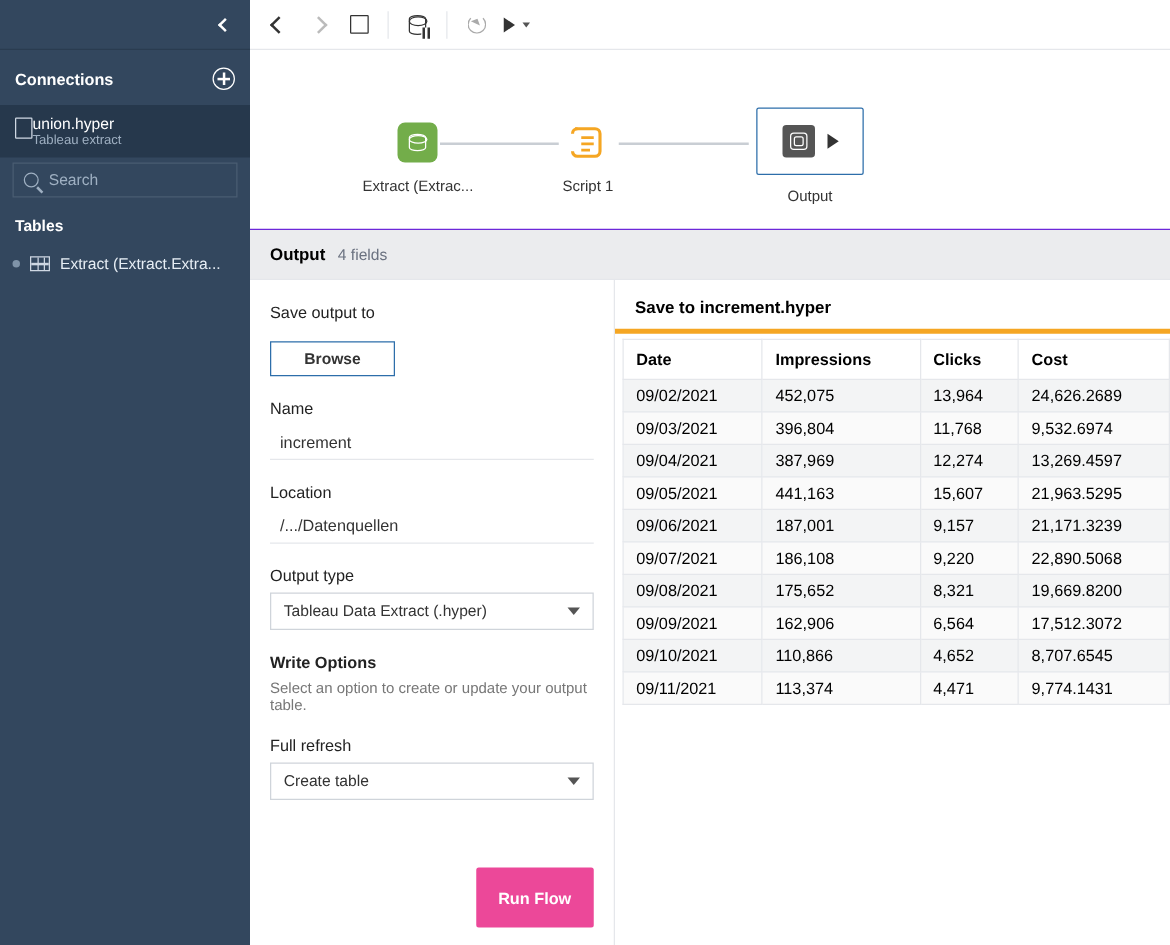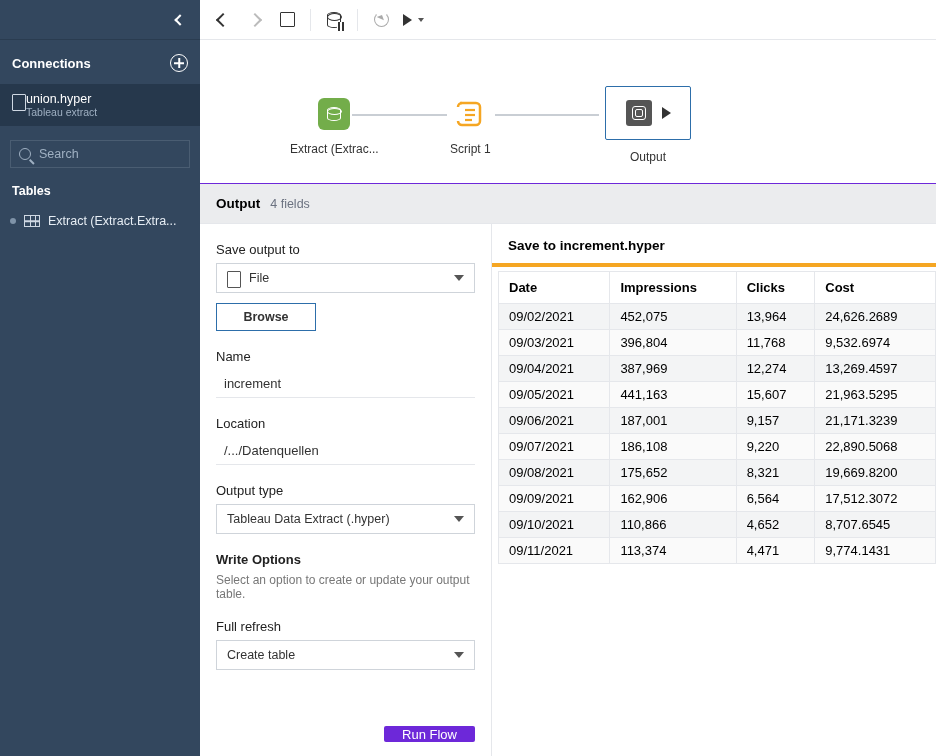--- a/index.html
+++ b/index.html
@@ -16,21 +16,21 @@
 .plus-circle { width: 18px; height: 18px; border: 1.5px solid #fff; border-radius: 50%; position: relative; }
 .plus-circle::before { content: ""; position: absolute; left: 3px; right: 3px; top: 50%; height: 1.5px; background: #fff; transform: translateY(-50%); }
 .plus-circle::after { content: ""; position: absolute; top: 3px; bottom: 3px; left: 50%; width: 1.5px; background: #fff; transform: translateX(-50%); }
 
 .connection-item { background: #26384c; padding: 8px 12px; display: flex; align-items: flex-start; }
 .file-icon-sm { width: 14px; height: 17px; border: 1.5px solid #cfd8e3; border-radius: 1px; position: relative; margin-top: 2px; }
 .file-icon-sm.dark { border-color: #555; }
 .conn-text .conn-name { font-size: 12.5px; color: #fff; }
 .conn-text .conn-sub { font-size: 10.5px; color: #9fb0c2; }
 
-.search-wrap { padding: 14px 10px 10px 10px; }
+.search-wrap { padding: 4px 10px 10px 10px; }
 .search-box { display: flex; align-items: center; gap: 8px; border: 1px solid #4a5d72; background: transparent; height: 28px; padding: 0 8px; color: #9fb0c2; font-size: 12.5px; }
 .search-icon { width: 12px; height: 12px; border: 1.5px solid #9fb0c2; border-radius: 50%; position: relative; }
 .search-icon::after { content: ""; position: absolute; width: 6px; height: 1.5px; background: #9fb0c2; bottom: -3px; right: -5px; transform: rotate(45deg); }
 
 .tables-label { padding: 6px 12px 10px 12px; font-size: 12.5px; font-weight: 600; }
 
 .table-entry { display: flex; align-items: center; gap: 8px; padding: 6px 10px; font-size: 12.5px; color: #e6edf4; white-space: nowrap; overflow: hidden; }
 .table-entry .dot { width: 6px; height: 6px; border-radius: 50%; background: #7f93a8; }
 .grid-icon { width: 16px; height: 12px; border: 1.5px solid #cfd8e3; position: relative; }
 .grid-icon::before { content: ""; position: absolute; left: 0; right: 0; top: 50%; height: 1.5px; background: #cfd8e3; transform: translateY(-50%); }
@@ -86,21 +86,21 @@
 .form-label { font-size: 13px; color: #222; margin-bottom: 6px; font-weight: 500; }
 .form-label.bold { font-weight: 700; }
 .select { border: 1px solid #cfd4da; height: 30px; display: flex; align-items: center; padding: 0 10px; justify-content: space-between; font-size: 12.5px; color: #333; background: #fff; }
 .select .left { display: flex; align-items: center; gap: 8px; }
 .caret-down { width: 0; height: 0; border-left: 5px solid transparent; border-right: 5px solid transparent; border-top: 6px solid #555; }
 .browse-btn { margin-top: 10px; height: 28px; width: 100px; border: 1.5px solid #2d6eaa; color: #333; background: #fff; display: flex; align-items: center; justify-content: center; font-size: 12.5px; font-weight: 600; cursor: pointer; }
 .field { margin-top: 18px; }
 .field-value { font-size: 13px; color: #333; padding: 6px 8px; border-bottom: 1px solid #e5e7eb; }
 .subtext { font-size: 12px; color: #777; }
 .spacer { flex: 1; }
-.run-flow-btn { align-self: flex-end; background: #6d28d9; color: #fff; height: 16px; padding: 0 18px; border: none; font-size: 13px; font-weight: 400; cursor: pointer; border-radius: 2px; }
+.run-flow-btn { align-self: flex-end; background: #ec4899; color: #fff; height: 48px; padding: 0 18px; border: none; font-size: 13px; font-weight: 700; cursor: pointer; border-radius: 2px; }
 
 .right-header { padding: 14px 16px 10px 16px; font-weight: 700; font-size: 13.5px; }
 .orange-strip { height: 4px; background: #f5a623; margin: 0 0 0 0; }
 .data-table { border-collapse: collapse; margin: 4px 0 0 6px; font-size: 13px; }
 .data-table th { text-align: left; font-weight: 700; padding: 8px 10px; border: 1px solid #e5e7eb; background: #fff; }
 .data-table td { padding: 5px 10px; border: 1px solid #e5e7eb; }
 .data-table tr:nth-child(even) td { background: #fafafa; }
 .data-table tr:nth-child(odd) td { background: #f3f4f5; }
 .data-table tr.hdr-row th { background: #fff; }
 </style>
@@ -206,27 +206,20 @@
 
     <div class="step-header">
       <span class="title">Output</span>
       <span class="meta">4 fields</span>
     </div>
 
     <div class="panels">
       <div class="panel-left">
 
         <div class="form-label">Save output to</div>
-        <div class="select">
-          <span class="left">
-            <span class="file-icon-sm dark"></span>
-            <span>File</span>
-          </span>
-          <span class="caret-down"></span>
-        </div>
         <div class="browse-btn">Browse</div>
 
         <div class="field">
           <div class="form-label">Name</div>
           <div class="field-value">increment</div>
         </div>
 
         <div class="field">
           <div class="form-label">Location</div>
           <div class="field-value">/.../Datenquellen</div>

